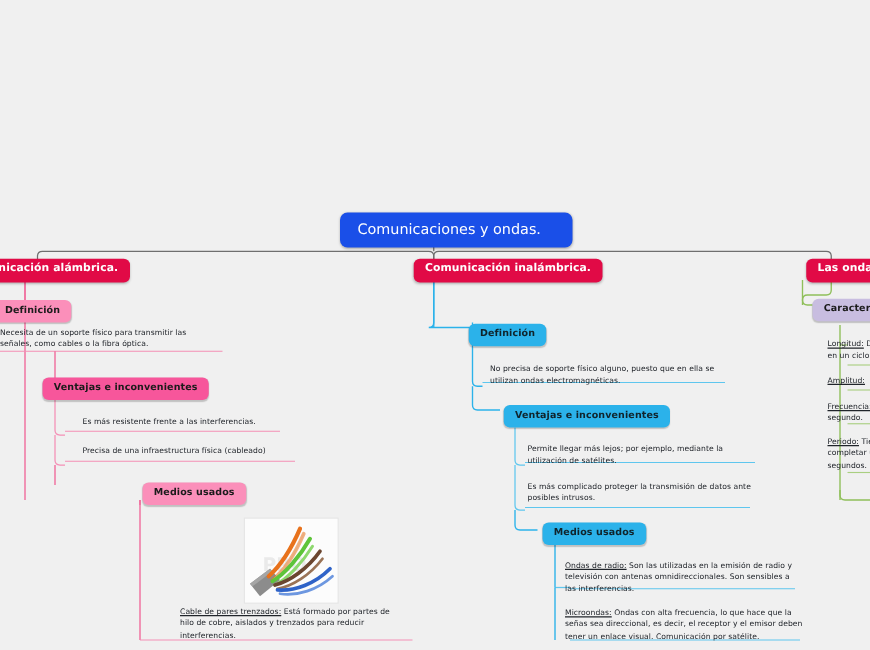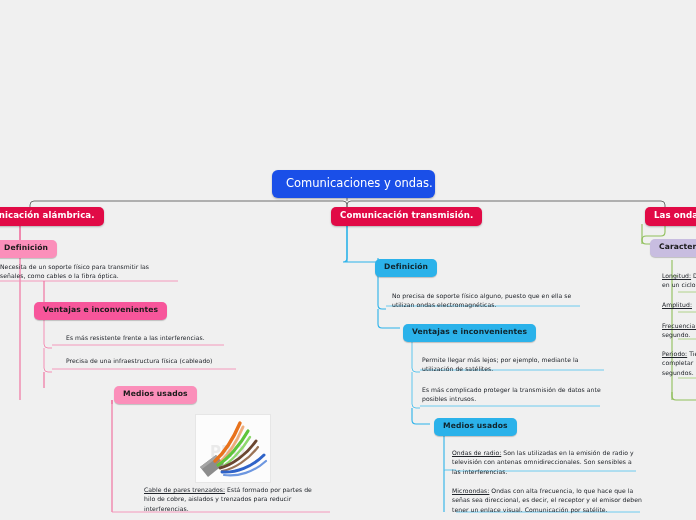--- a/index.html
+++ b/index.html
@@ -46,21 +46,21 @@
     padding: 4px 9px 5px 9px;
     font-weight: bold;
     letter-spacing: 0.1px;
   }
 
   .root {
     background: #1a4fe8;
     color: #ffffff;
     font-size: 11.5px;
     border-radius: 6px;
-    padding: 7px 2px 8px 14px;
+    padding: 7px 25px 8px 14px;
     box-shadow: 0 1px 2px rgba(0,0,0,0.28);
   }
 
   .lvl1 {
     background: #e10a46;
     color: #ffffff;
     font-size: 8.6px;
     box-shadow: 0 1px 2px rgba(0,0,0,0.25);
   }
 
@@ -211,21 +211,21 @@
       <path d="M26,57 C40,58 56,52 68,40" stroke="#2f63c8" stroke-width="3.0" fill="none" stroke-linecap="round"></path>
       <path d="M28,60 C42,62 58,57 70,46" stroke="#6d97e0" stroke-width="2.2" fill="none" stroke-linecap="round"></path>
     </svg>
   </div>
 
   <div class="leaf" style="left:144px; top:485px; width:178px;">
     <span class="term">Cable de pares trenzados:</span><span> Está formado por partes de hilo de cobre, aislados y trenzados para reducir interferencias.</span>
   </div>
 
   <div class="node pill lvl1" style="left:331px; top:207px;">
-    <span>Comunicación transmisión.</span>
+    <span>Comunicación inalámbrica.</span>
   </div>
 
   <div class="node pill lvl2-blue" style="left:375px; top:259px;">
     <span>Definición</span>
   </div>
 
   <div class="leaf" style="left:392px; top:291px; width:190px;">
     <span>No precisa de soporte físico alguno, puesto que en ella se utilizan ondas electromagnéticas.</span>
   </div>
 

